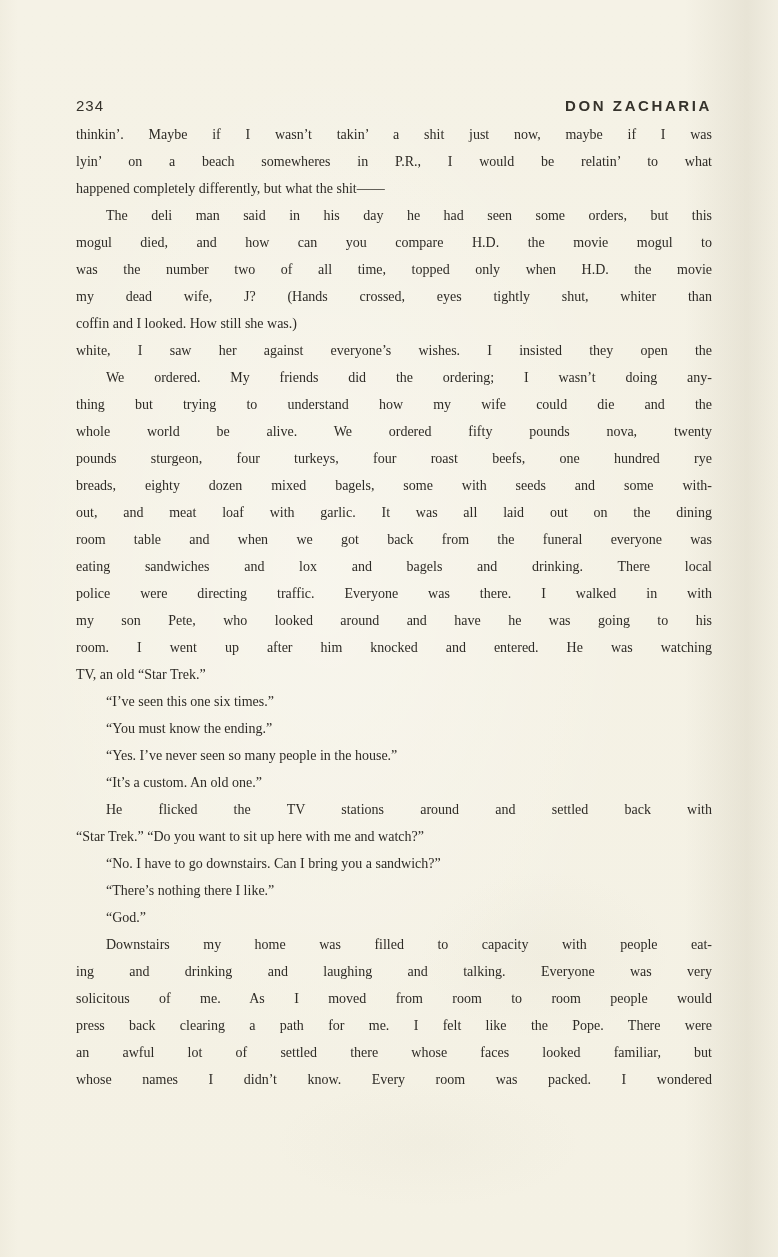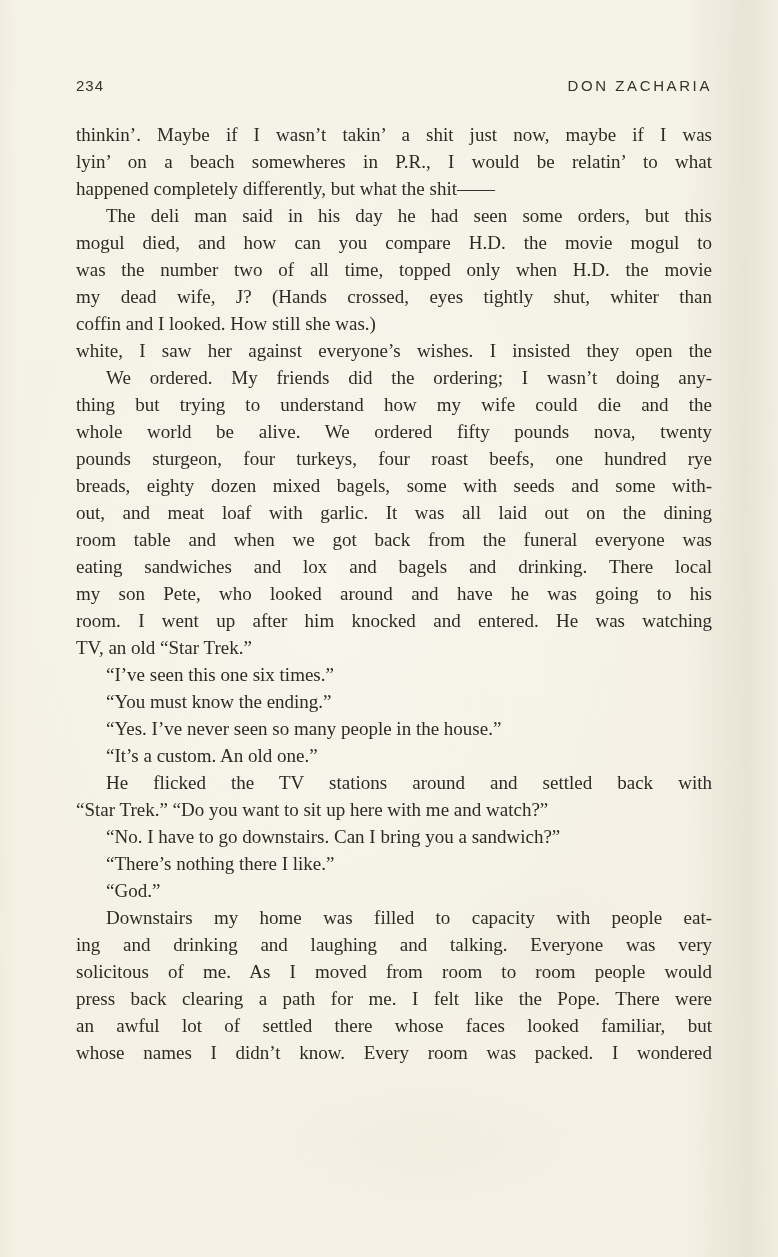--- a/index.html
+++ b/index.html
@@ -36,28 +36,29 @@
     font-family: "Liberation Sans", sans-serif;
     font-size: 15px;
     color: #35322b;
   }
   .page-number {
     letter-spacing: 1px;
     text-align: right;
   }
   .running-header {
     letter-spacing: 2.6px;
-    font-weight: 400;
+    font-weight: 700;
+    margin-top: 20px;
   }
   .body-text {
     position: absolute;
     top: 121px;
     left: 76px;
     width: 636px;
-    font-size: 19px;
+    font-size: 14px;
     line-height: 27px;
     color: #2e2b26;
   }
   .paragraph {
     margin: 0;
   }
   .line {
     text-align: justify;
     text-align-last: justify;
     white-space: normal;
@@ -94,20 +95,21 @@
       </div>
       <div class="paragraph">
         <div class="line indent">We ordered. My friends did the ordering; I wasn’t doing any-</div>
         <div class="line">thing but trying to understand how my wife could die and the</div>
         <div class="line">whole world be alive. We ordered fifty pounds nova, twenty</div>
         <div class="line">pounds sturgeon, four turkeys, four roast beefs, one hundred rye</div>
         <div class="line">breads, eighty dozen mixed bagels, some with seeds and some with-</div>
         <div class="line">out, and meat loaf with garlic. It was all laid out on the dining</div>
         <div class="line">room table and when we got back from the funeral everyone was</div>
         <div class="line">eating sandwiches and lox and bagels and drinking. There local</div>
+        <div class="line">police were directing traffic. Everyone was there. I walked in with</div>
         <div class="line">my son Pete, who looked around and have he was going to his</div>
         <div class="line">room. I went up after him knocked and entered. He was watching</div>
         <div class="line final">TV, an old “Star Trek.”</div>
       </div>
       <div class="paragraph">
         <div class="line indent final">“I’ve seen this one six times.”</div>
       </div>
       <div class="paragraph">
         <div class="line indent final">“You must know the ending.”</div>
       </div>

